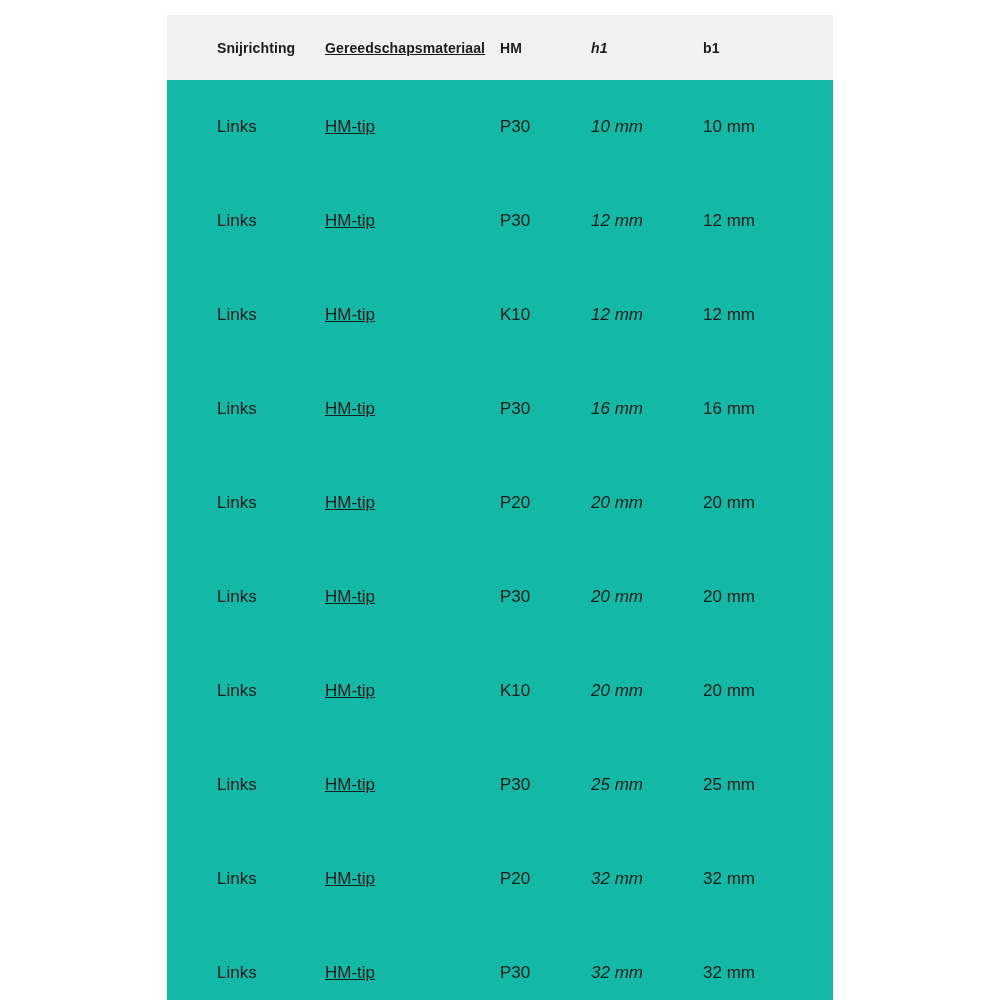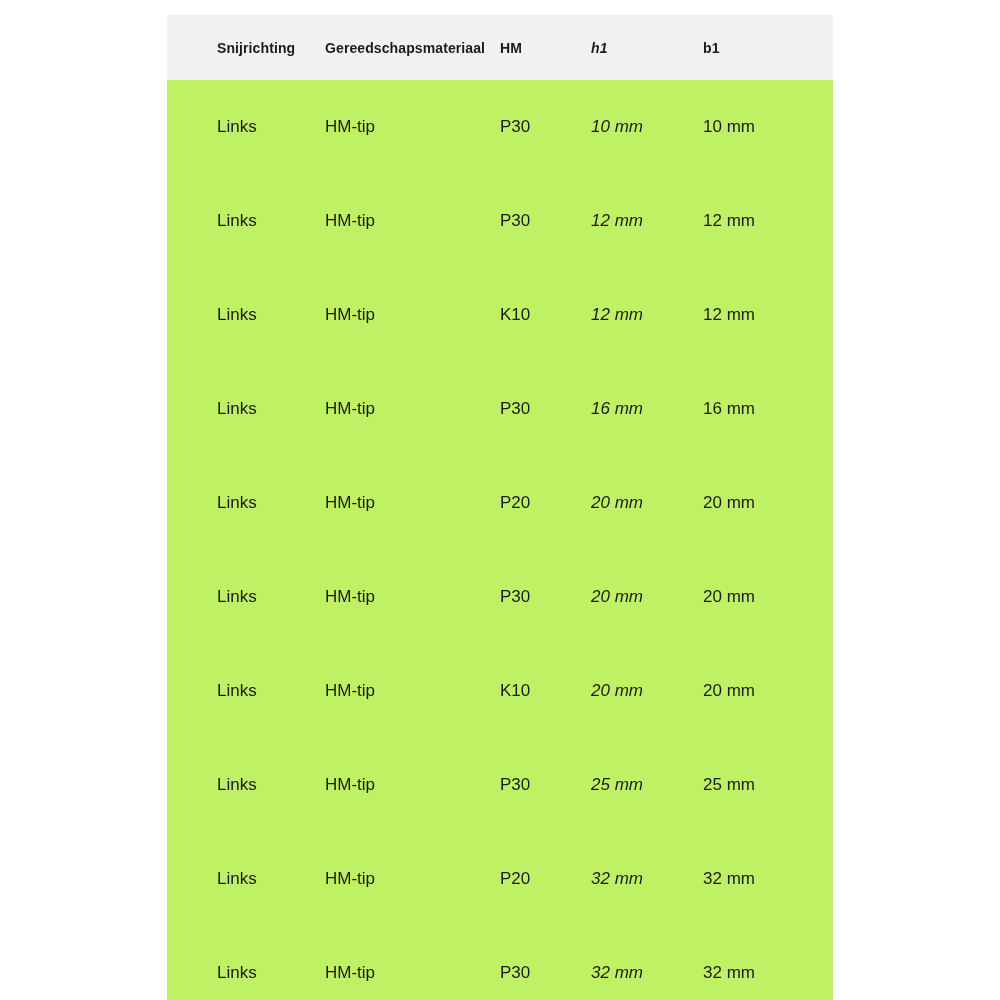--- a/index.html
+++ b/index.html
@@ -46,26 +46,26 @@
 
   table.spec-table tbody td {
     height: 94px;
     padding: 0;
     text-align: left;
     vertical-align: middle;
     font-size: 17px;
     font-weight: normal;
     color: #1c1c1c;
     white-space: nowrap;
-    background: #bef264;
+    background: #14b8a6;
   }
 
   
   .col-snijrichting { width: 125px; padding-left: 50px !important; }
-  .col-gereedschap  { width: 208px; padding-left: 175px !important; }
+  .col-gereedschap  { width: 208px; padding-left: 175px !important; text-decoration: underline; }
   .col-hm           { width: 91px;  padding-left: 383px !important; }
   .col-h1           { width: 112px; padding-left: 474px !important; font-style: italic; }
   .col-b1           { width: 130px; padding-left: 586px !important; }
 
   
   table.spec-table th, table.spec-table td { box-sizing: border-box; }
   .col-snijrichting { padding-left: 50px !important; width: 125px; }
   .col-gereedschap  { padding-left: 33px !important; width: 208px; }
   .col-hm           { padding-left: 0px  !important; width: 91px; }
   .col-h1           { padding-left: 0px  !important; width: 112px; }

